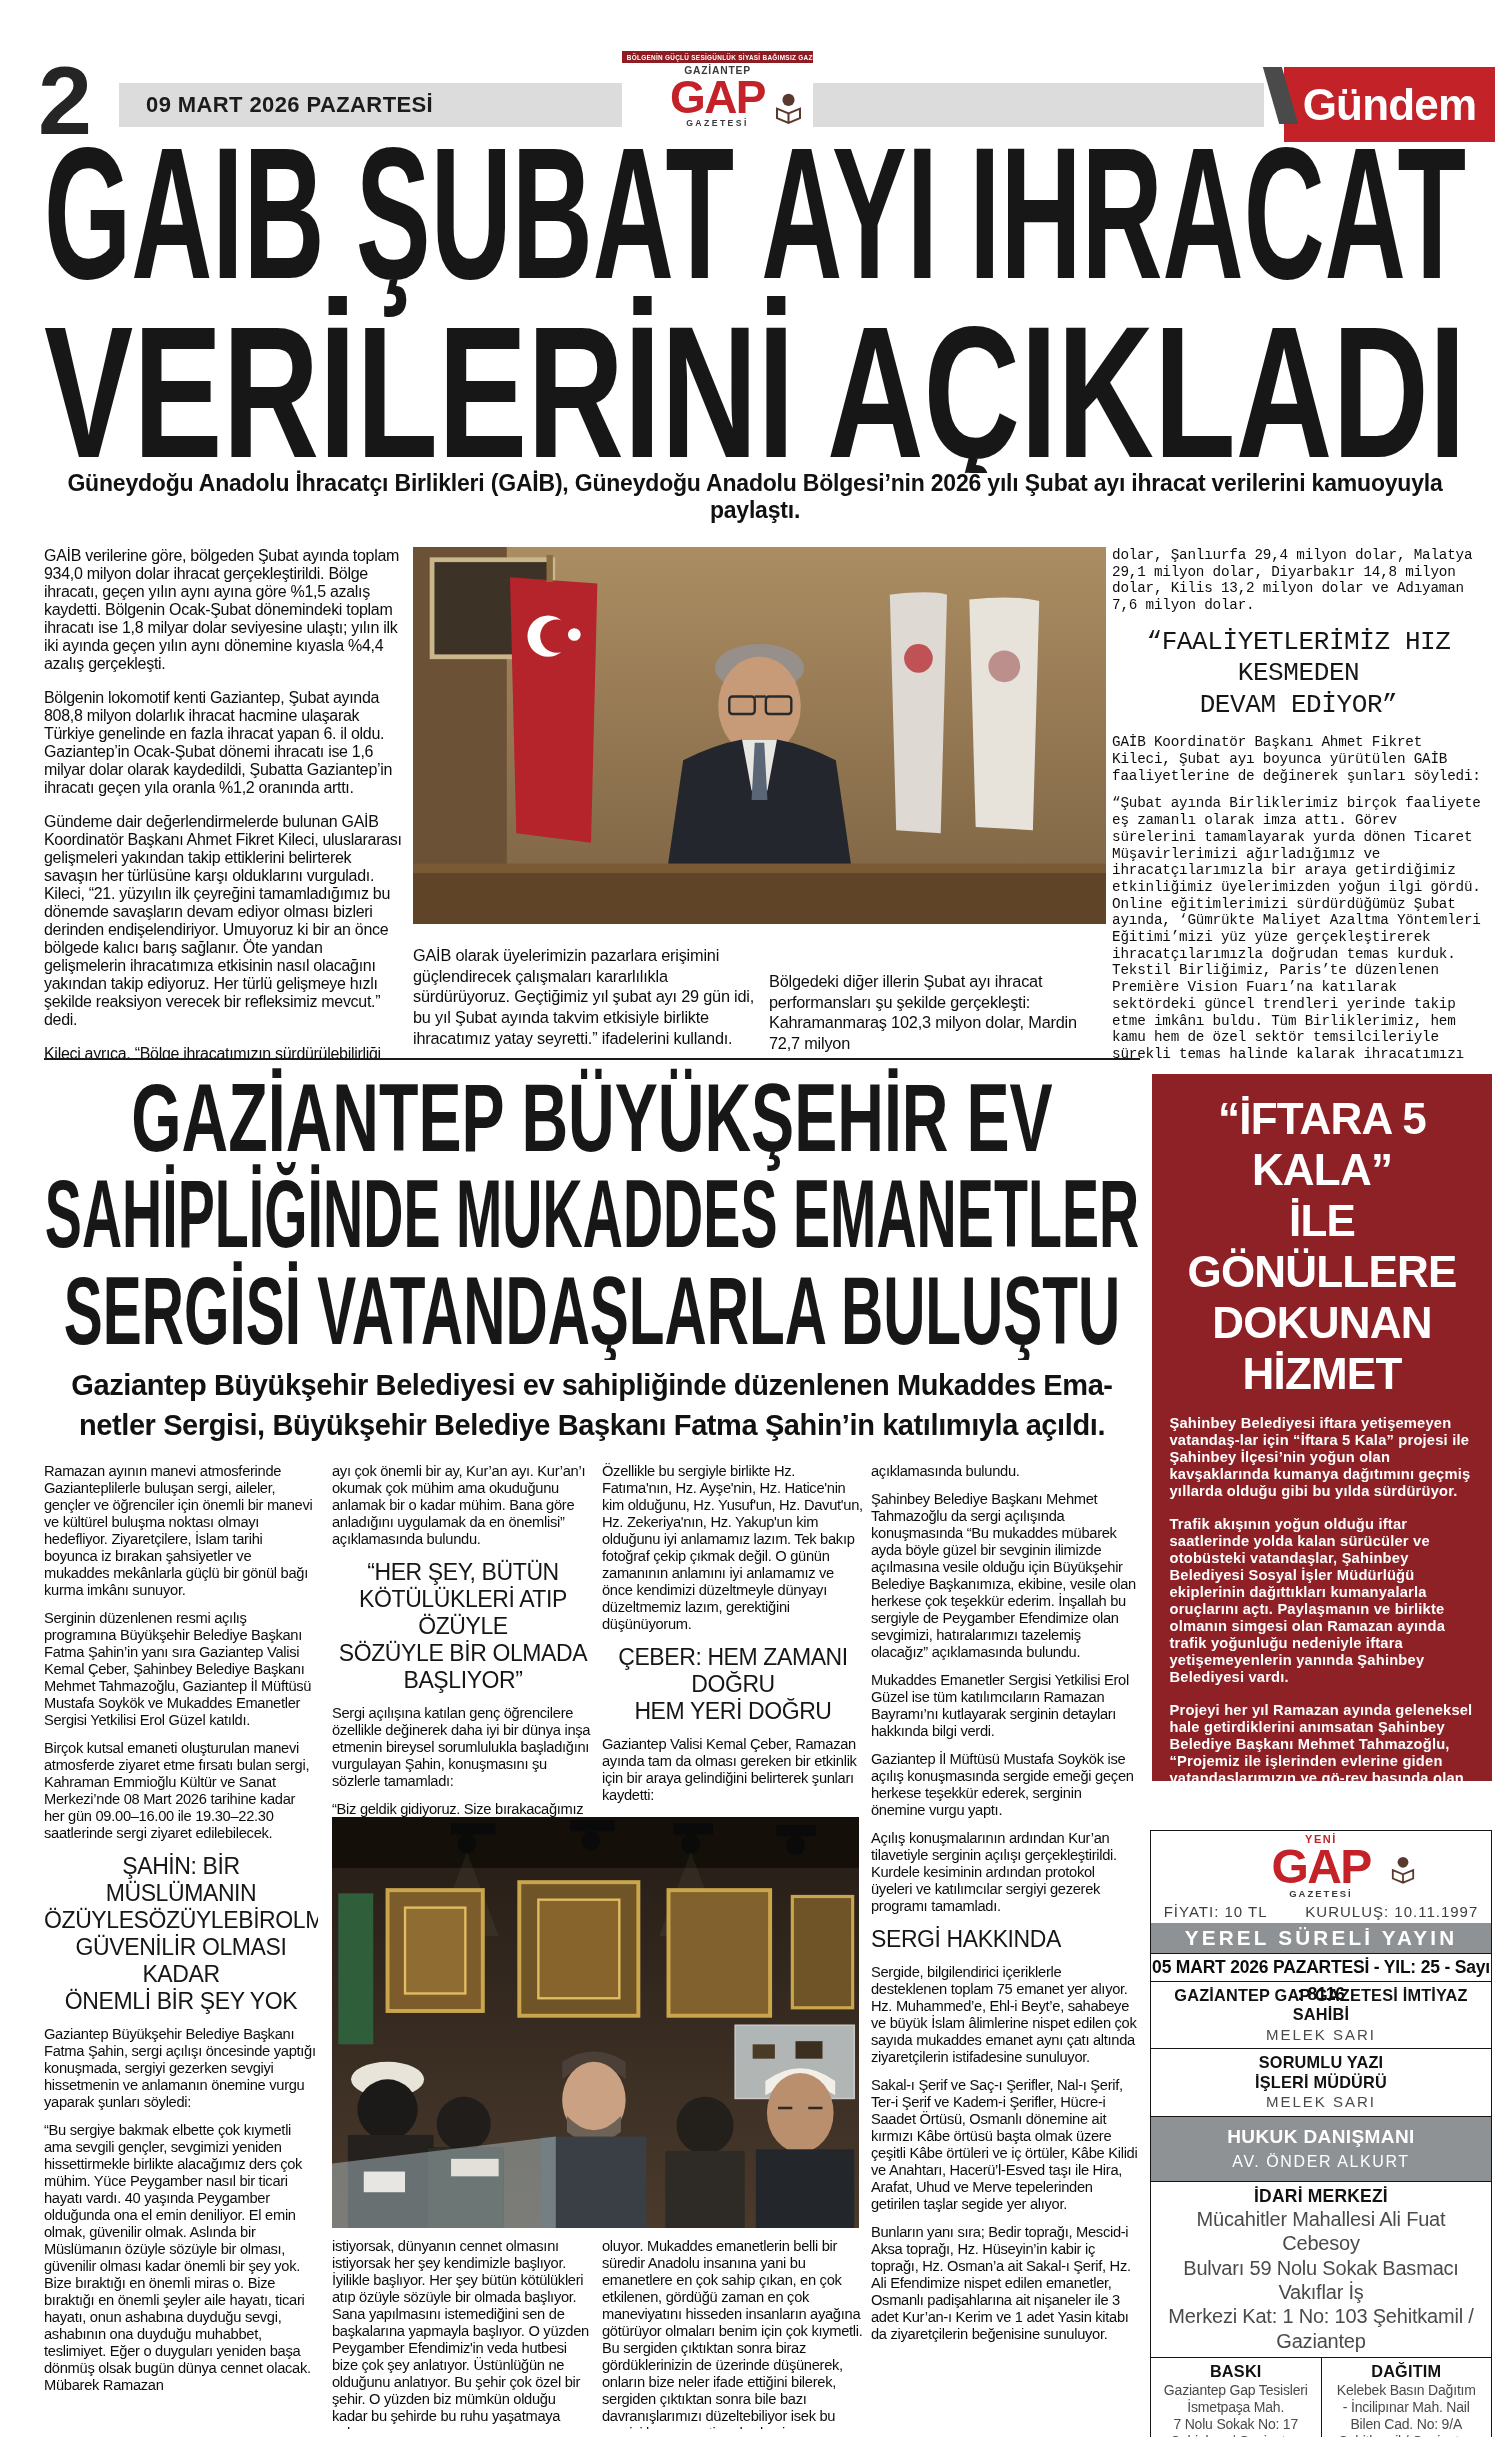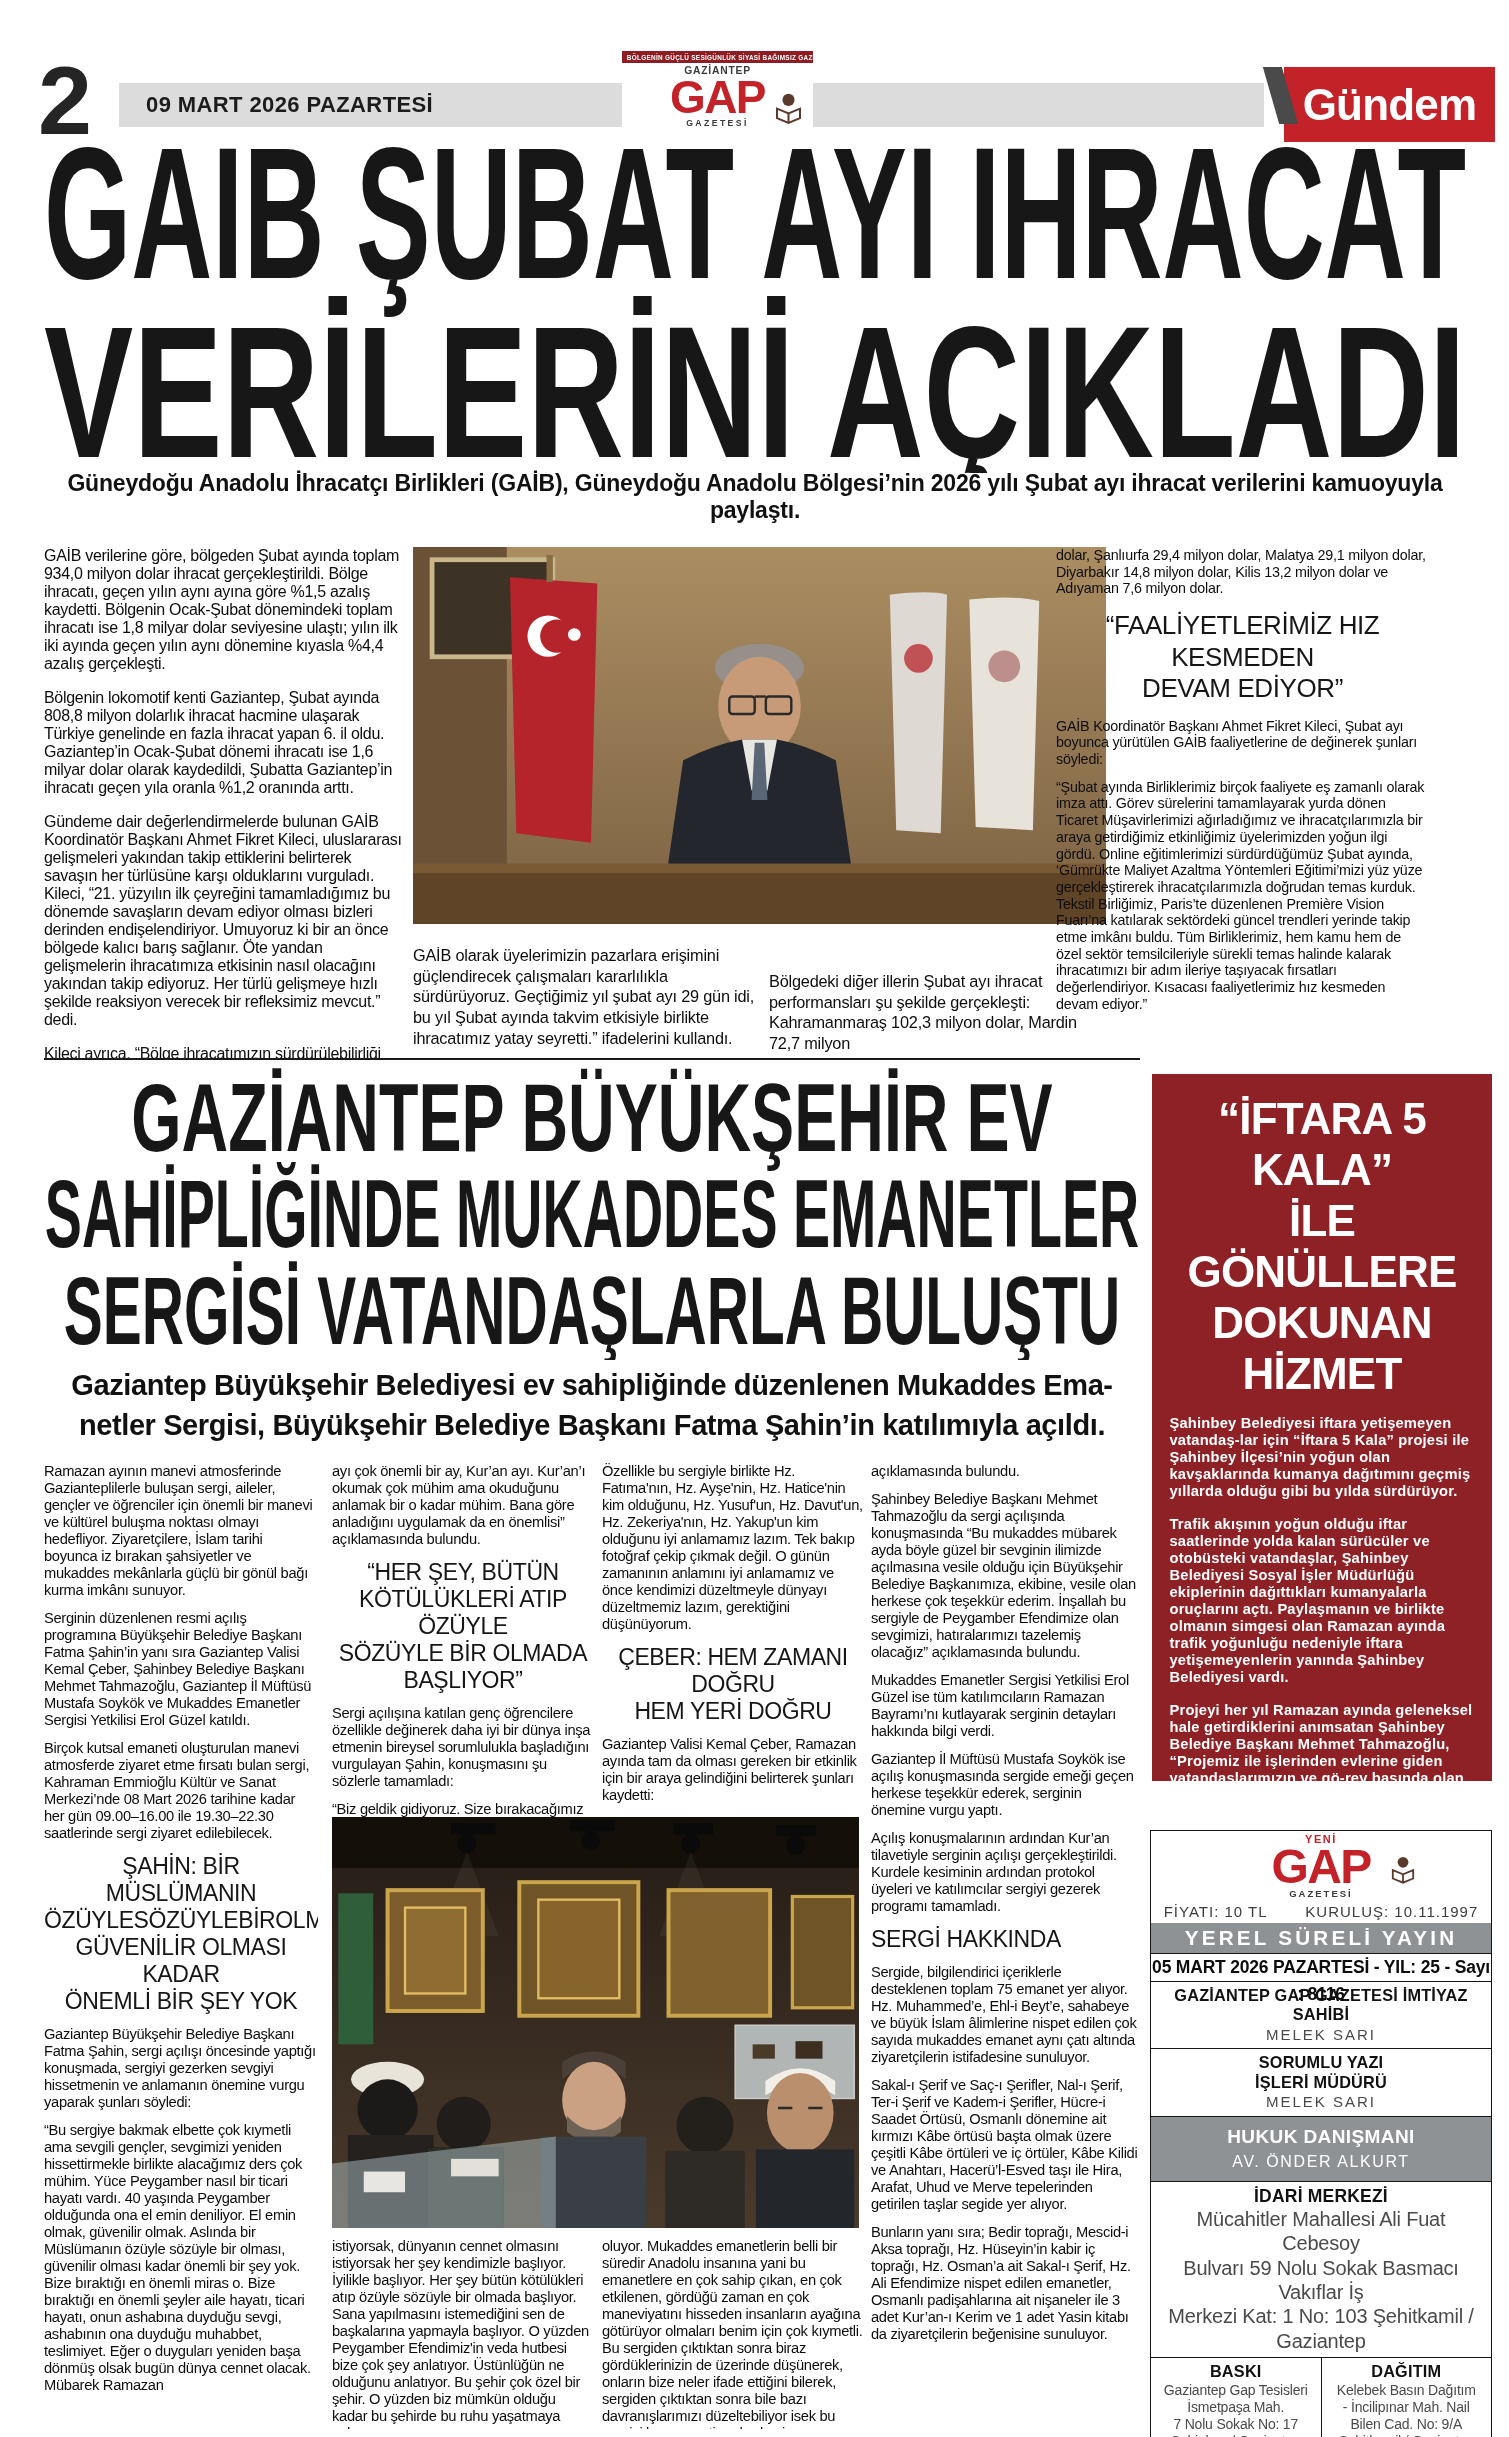--- a/index.html
+++ b/index.html
@@ -148,21 +148,21 @@
     <circle cx="636" cy="140" r="18" fill="#b5232b" opacity="0.75"></circle>
     <circle cx="744" cy="150" r="20" fill="#9a4a4a" opacity="0.55"></circle>
     <rect x="0" y="404" width="872" height="70" fill="#5f4428"></rect>
     <rect x="0" y="398" width="872" height="12" fill="#7a5a35"></rect>
   </svg>
 
   <div class="abs col caption" style="left:413px;top:945px;width:348px;height:107px;">GAİB olarak üyelerimizin pazarlara erişimini güçlendirecek çalışmaları kararlılıkla sürdürüyoruz. Geçtiğimiz yıl şubat ayı 29 gün idi, bu yıl Şubat ayında takvim etkisiyle birlikte ihracatımız yatay seyretti.” ifadelerini kullandı.</div>
   <div class="abs col caption pre" style="left:769px;top:971px;width:337px;height:86px;">Bölgedeki diğer illerin Şubat ayı ihracat performansları şu şekilde gerçekleşti:
 Kahramanmaraş 102,3 milyon dolar, Mardin 72,7 milyon</div>
 
-  <div class="abs col a1c3" style="left:1056px;top:547px;width:373px;height:516px;">
+  <div class="abs col a1c3" style="left:1112px;top:547px;width:373px;height:516px;font-family:Liberation Mono, monospace;">
     <p class="para">dolar, Şanlıurfa 29,4 milyon dolar, Malatya 29,1 milyon dolar, Diyarbakır 14,8 milyon dolar, Kilis 13,2 milyon dolar ve Adıyaman 7,6 milyon dolar.</p>
     <div class="col-heading pre">“FAALİYETLERİMİZ HIZ KESMEDEN
 DEVAM EDİYOR”</div>
     <p class="para">GAİB Koordinatör Başkanı Ahmet Fikret Kileci, Şubat ayı boyunca yürütülen GAİB faaliyetlerine de değinerek şunları söyledi:</p>
     <p class="para">“Şubat ayında Birliklerimiz birçok faaliyete eş zamanlı olarak imza attı. Görev sürelerini tamamlayarak yurda dönen Ticaret Müşavirlerimizi ağırladığımız ve ihracatçılarımızla bir araya getirdiğimiz etkinliğimiz üyelerimizden yoğun ilgi gördü. Online eğitimlerimizi sürdürdüğümüz Şubat ayında, ‘Gümrükte Maliyet Azaltma Yöntemleri Eğitimi’mizi yüz yüze gerçekleştirerek ihracatçılarımızla doğrudan temas kurduk. Tekstil Birliğimiz, Paris’te düzenlenen Première Vision Fuarı’na katılarak sektördeki güncel trendleri yerinde takip etme imkânı buldu. Tüm Birliklerimiz, hem kamu hem de özel sektör temsilcileriyle sürekli temas halinde kalarak ihracatımızı bir adım ileriye taşıyacak fırsatları değerlendiriyor. Kısacası faaliyetlerimiz hız kesmeden devam ediyor.”</p>
   </div>
 
   <div class="abs hr" style="left:44px;top:1058px;width:1096px;height:2.4px;"></div>
 
   <svg class="abs headline-svg" style="left:44px;top:1068px;" width="1096" height="292" viewBox="0 0 1380 368" preserveAspectRatio="none">

